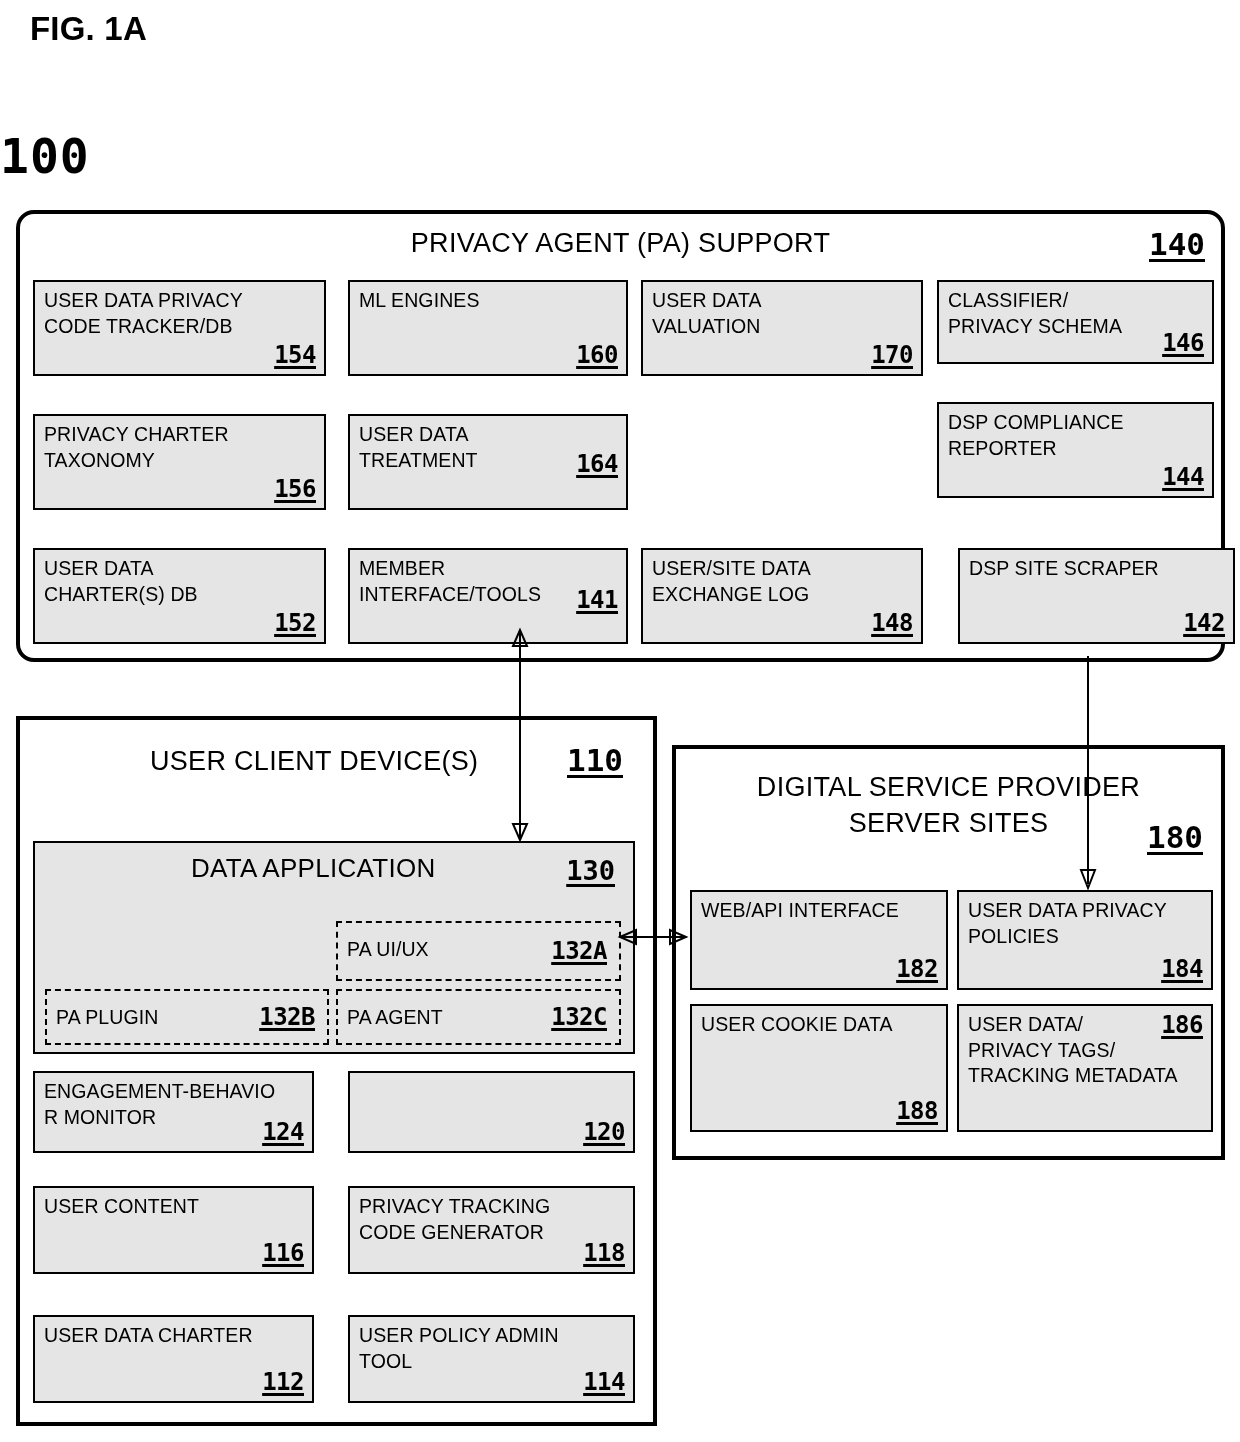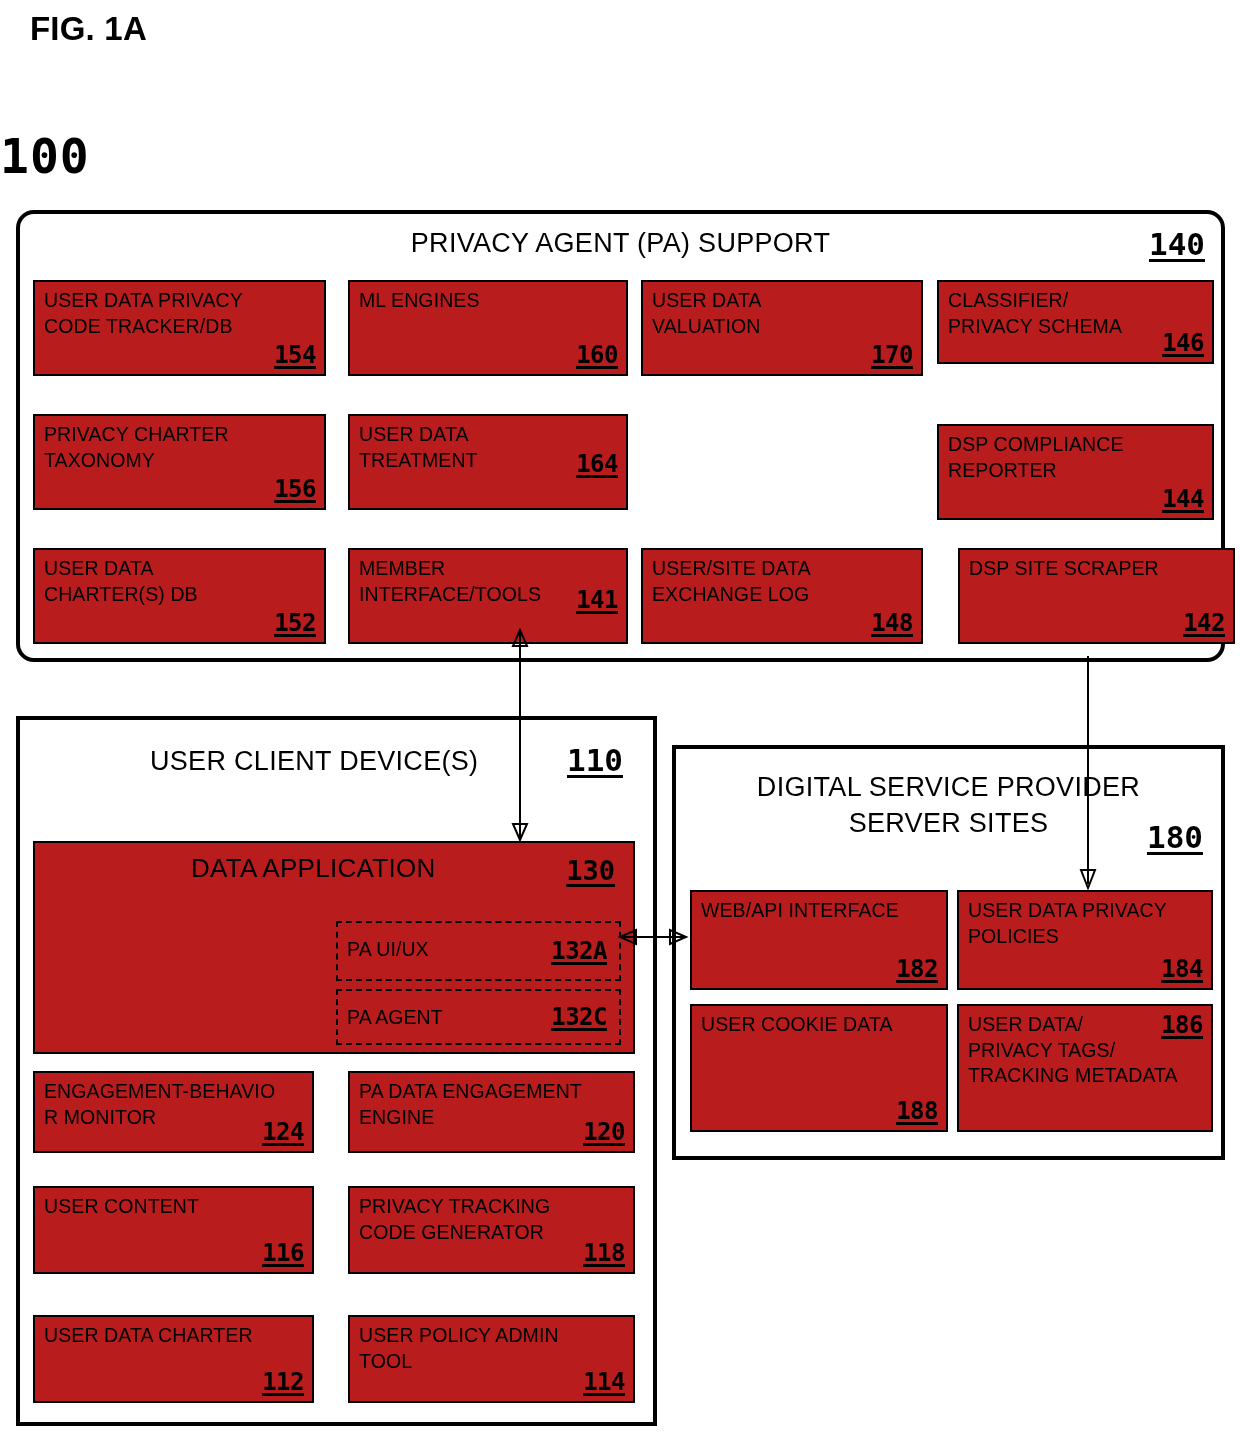--- a/index.html
+++ b/index.html
@@ -65,21 +65,21 @@
     font-weight: bold;
     text-decoration: underline;
     text-underline-offset: 4px;
     text-decoration-thickness: 3px;
   }
 
   
   .cbox {
     position: absolute;
     border: 2px solid #000;
-    background: #b91c1c;
+    background: #e5e5e5;
     box-sizing: border-box;
   }
   .cbox.dashed {
     border: 2px dashed #000;
   }
   .cbox .label {
     position: absolute;
     left: 9px;
     top: 6px;
     right: 8px;
@@ -150,21 +150,21 @@
     <div class="cbox" style="left:13px; top:200px; width:293px; height:96px;">
       <div class="label">PRIVACY CHARTER
 TAXONOMY</div>
       <div class="ref br">156</div>
     </div>
     <div class="cbox" style="left:328px; top:200px; width:280px; height:96px;">
       <div class="label">USER DATA
 TREATMENT</div>
       <div class="ref mr" style="top:34px; transform:none;">164</div>
     </div>
-    <div class="cbox" style="left:917px; top:210px; width:277px; height:96px;">
+    <div class="cbox" style="left:917px; top:188px; width:277px; height:96px;">
       <div class="label">DSP COMPLIANCE
 REPORTER</div>
       <div class="ref br">144</div>
     </div>
 
     <div class="cbox" style="left:13px; top:334px; width:293px; height:96px;">
       <div class="label">USER DATA
 CHARTER(S) DB</div>
       <div class="ref br">152</div>
     </div>
@@ -188,35 +188,37 @@
     <div class="outer-title" style="top:26px; text-align:left; left:130px; width:auto;">USER CLIENT DEVICE(S)</div>
     <div class="outer-ref" style="left:547px; top:22px;">110</div>
 
     <div class="cbox" style="left:13px; top:121px; width:602px; height:213px;">
       <div class="outer-title" style="top:10px; text-align:left; left:156px; width:auto; font-size:26px;">DATA APPLICATION</div>
       <div class="outer-ref" style="right:18px; top:12px; font-size:27px;">130</div>
 
       <div class="cbox dashed" style="left:301px; top:78px; width:285px; height:60px;">
         <div class="label" style="top:14px;">PA UI/UX</div>
         <div class="ref mr" style="right:12px;">132A</div>
+      </div>
+      <div class="cbox dashed" style="left:10px; top:146px; width:284px; height:56px;">
+        <div class="label" style="top:14px;">PA PLUGIN</div>
+        <div class="ref mr" style="right:12px;">132B</div>
       </div>
       <div class="cbox dashed" style="left:301px; top:146px; width:285px; height:56px;">
         <div class="label" style="top:14px;">PA AGENT</div>
         <div class="ref mr" style="right:12px;">132C</div>
       </div>
     </div>
 
     <div class="cbox" style="left:13px; top:351px; width:281px; height:82px;">
       <div class="label">ENGAGEMENT-BEHAVIO
 R MONITOR</div>
       <div class="ref br">124</div>
     </div>
     <div class="cbox" style="left:328px; top:351px; width:287px; height:82px;">
-      <div class="label">PA DATA ENGAGEMENT
-ENGINE</div>
       <div class="ref br">120</div>
     </div>
 
     <div class="cbox" style="left:13px; top:466px; width:281px; height:88px;">
       <div class="label">USER CONTENT</div>
       <div class="ref br">116</div>
     </div>
     <div class="cbox" style="left:328px; top:466px; width:287px; height:88px;">
       <div class="label">PRIVACY TRACKING
 CODE GENERATOR</div>

